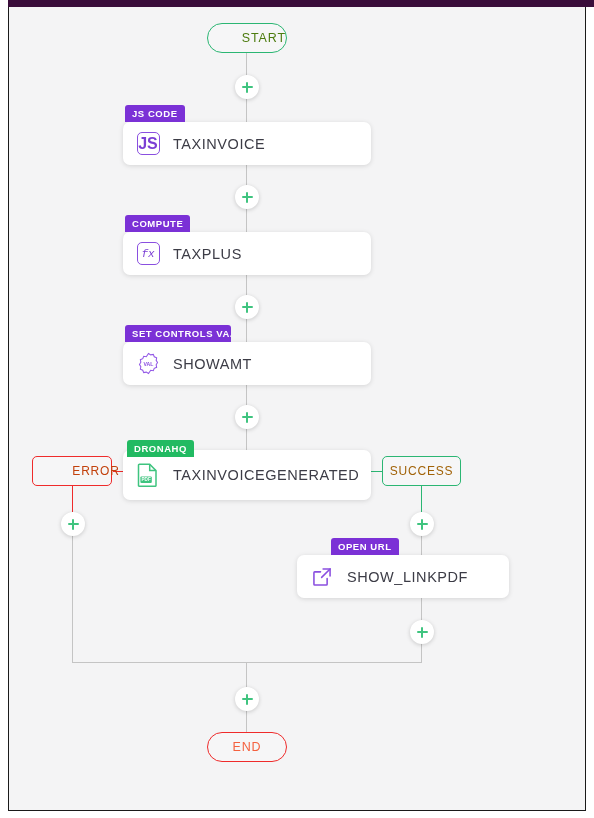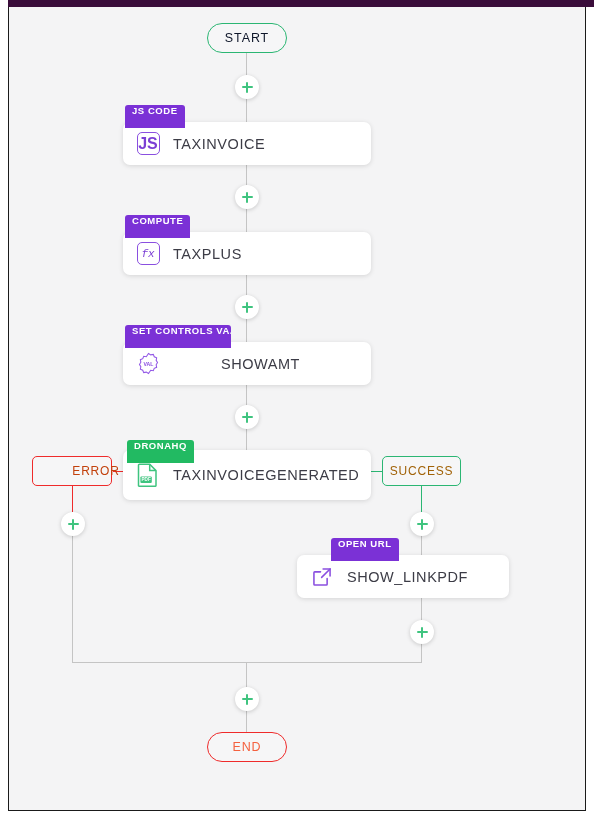--- a/index.html
+++ b/index.html
@@ -62,21 +62,22 @@
     background: #f6f6f7;
     display: flex;
     align-items: center;
     justify-content: center;
     font-size: 12.5px;
     letter-spacing: 0.9px;
     font-weight: 400;
   }
   .pill.start {
     border: 1.6px solid #2bb673;
-    color: #0f172a;
+    color: #4d7c0f;
+    justify-content: flex-end;
   }
   .pill.end {
     border: 1.6px solid #ef2b2b;
     color: #f4613f;
   }
 
   
   .plus-btn {
     position: absolute;
     width: 24px; height: 24px;
@@ -116,29 +117,30 @@
   }
   .node-title {
     font-size: 14.5px;
     color: #3c3c46;
     letter-spacing: 0.55px;
     margin-left: 12px;
     white-space: nowrap;
   }
   .tag {
     position: absolute;
-    height: 23px;
+    height: 17px;
     box-sizing: border-box;
     padding: 0 7px;
     border-radius: 3px 3px 0 0;
     color: #ffffff;
     font-size: 9.5px;
     font-weight: bold;
     letter-spacing: 0.55px;
     display: flex;
+    align-items: center;
     z-index: 6;
     max-width: 106px;
     overflow: hidden;
     white-space: nowrap;
   }
   .tag.purple { background: #7b31d6; }
   .tag.green  { background: #22ba62; }
 
   
   .branch {
@@ -259,21 +261,21 @@
       </div>
 
       <div class="plus-btn" style="left:226px; top:288px;">
         <span class="bar-h"></span>
         <span class="bar-v"></span>
       </div>
 
       <div class="tag purple" style="left:116px; top:318px;">
         <span>SET CONTROLS VA...</span>
       </div>
-      <div class="node" style="left:114px; top:335px; width:248px; height:43px;gap:48px;">
+      <div class="node" style="left:114px; top:335px; width:248px; height:43px;">
         <span class="icon-box">
           <svg width="23" height="23" viewBox="0 0 24 24" aria-hidden="true">
             <path d="M12 1.6 14.3 3l2.7-.5 1 2.5 2.5 1-.5 2.7 1.4 2.3-1.4 2.3.5 2.7-2.5 1-1 2.5-2.7-.5L12 22.4 9.7 21l-2.7.5-1-2.5-2.5-1 .5-2.7L2.6 13 4 10.7l-.5-2.7 2.5-1 1-2.5 2.7.5z" fill="none" stroke="#9257e6" stroke-width="1.1"></path>
             <text x="12" y="14.4" text-anchor="middle" fill="#8a4fe0" font-family="Liberation Sans, sans-serif" font-size="5.4" font-weight="bold">VAL</text>
           </svg>
         </span>
         <span class="node-title">SHOWAMT</span>
       </div>
 
       <div class="plus-btn" style="left:226px; top:398px;">

